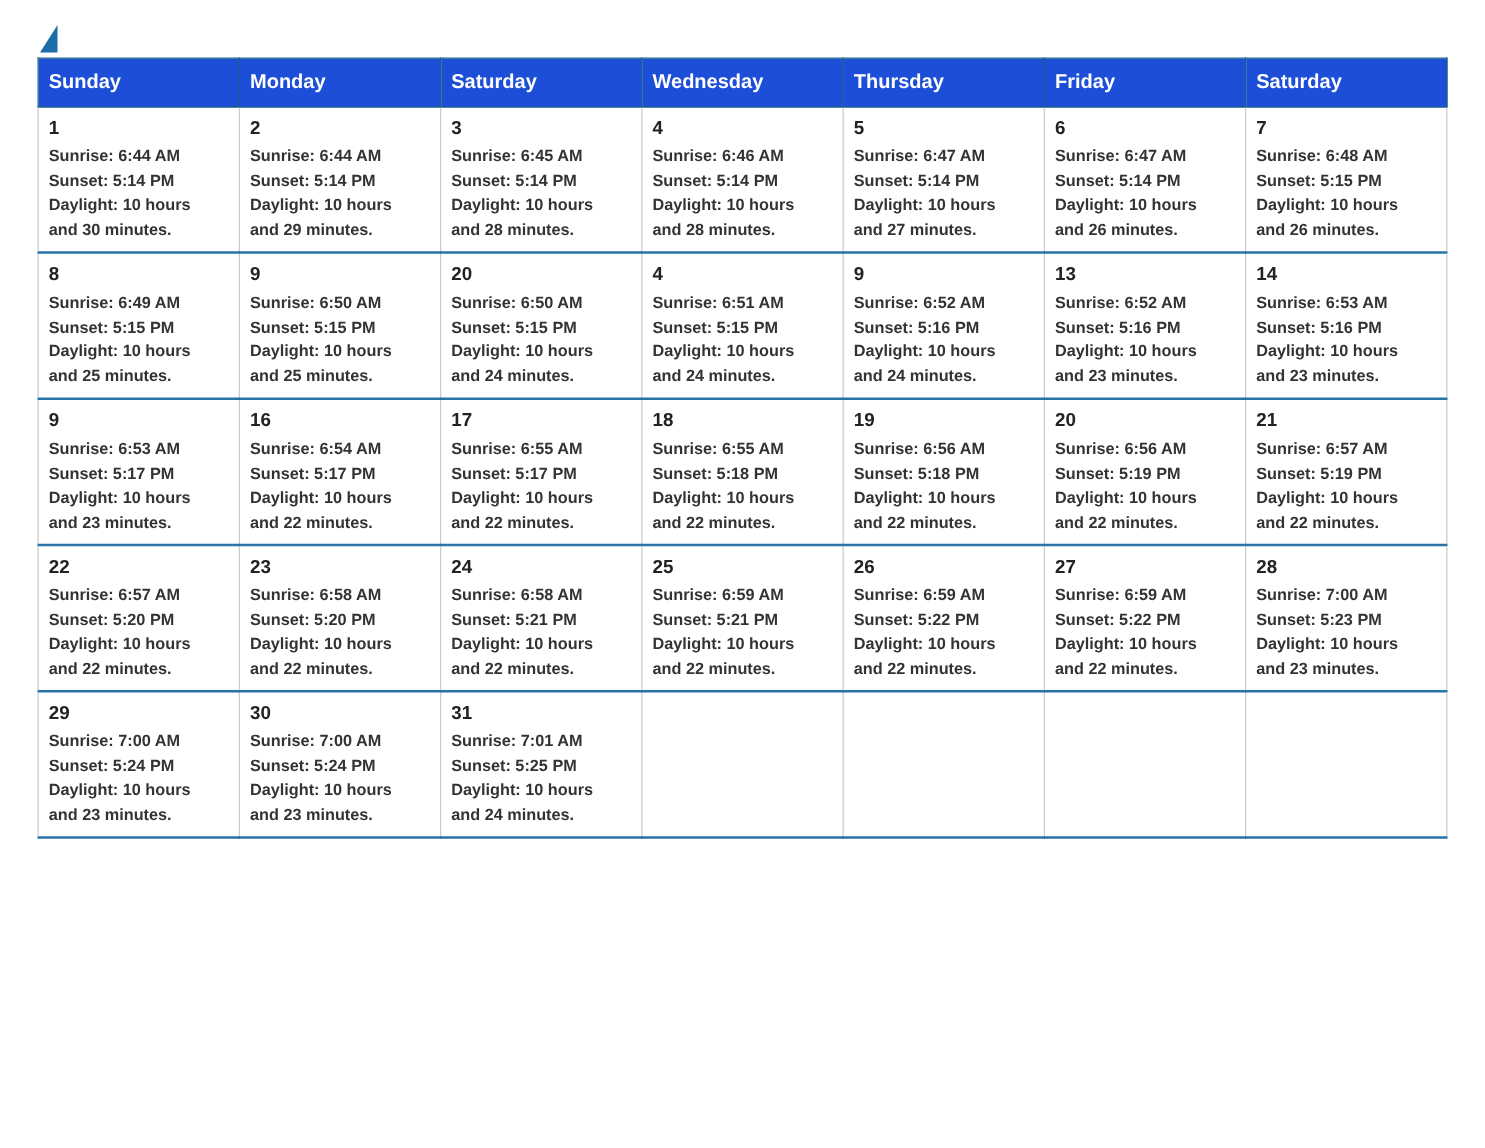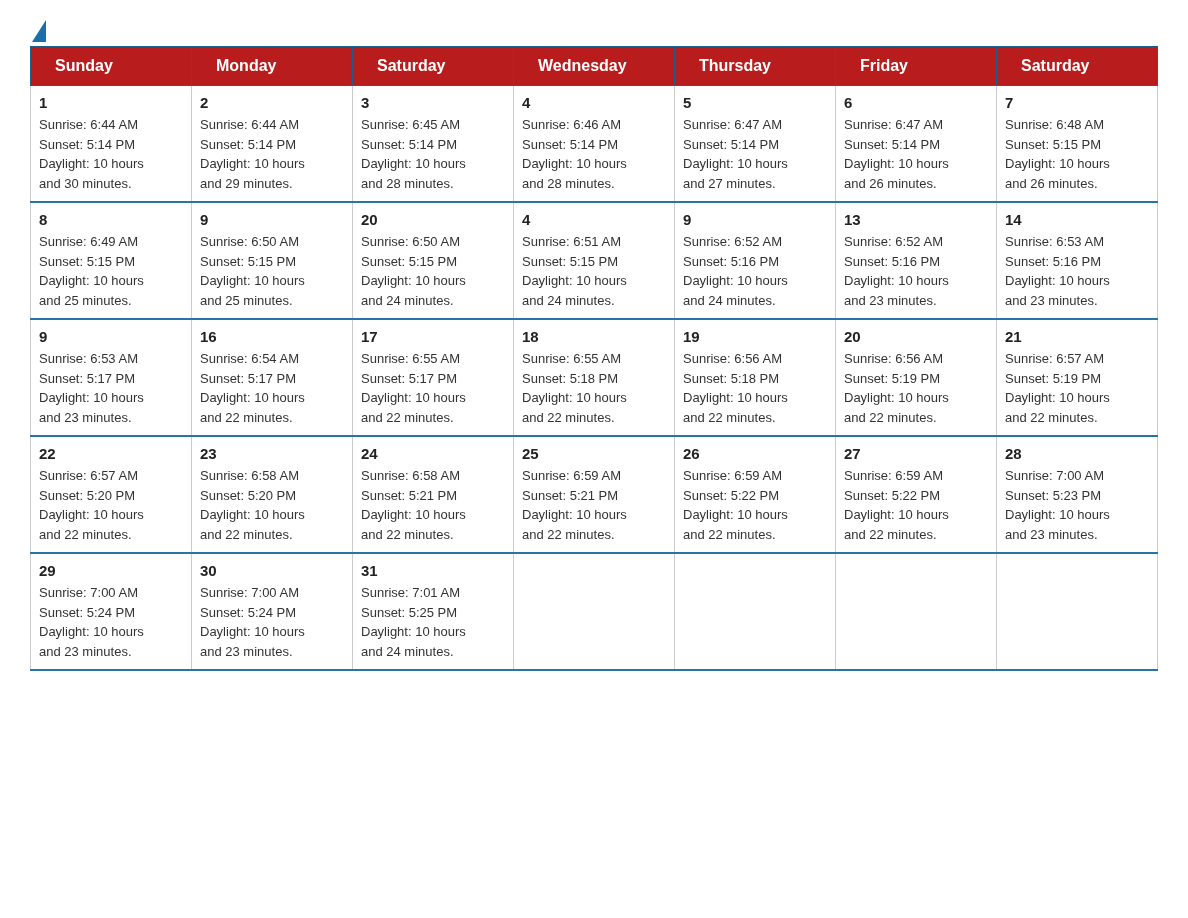--- a/index.html
+++ b/index.html
@@ -51,25 +51,25 @@
       font-size: 22px;
       color: #333;
       margin-top: 4px;
     }
     table {
       width: 100%;
       border-collapse: collapse;
       margin-top: 8px;
     }
     thead tr th {
-      background-color: #b91c1c;
+      background-color: #1d4ed8;
       color: #fff;
       font-size: 16px;
       font-weight: bold;
-      padding: 10px 24px;
+      padding: 10px 8px;
       text-align: left;
       border: 1px solid #1a5f8a;
     }
     tbody tr td {
       border: 1px solid #ccc;
       vertical-align: top;
       padding: 8px 8px;
       font-size: 13px;
       color: #333;
       min-height: 90px;
@@ -82,20 +82,21 @@
       font-size: 15px;
       font-weight: bold;
       color: #222;
       display: block;
       margin-bottom: 4px;
     }
     .day-info {
       font-size: 13px;
       color: #333;
       line-height: 1.5;
+      font-weight: bold;
     }
     .empty-cell {
       background: #fff;
     }
     .logo-wrapper {
       display: flex;
       flex-direction: column;
       align-items: flex-start;
     }
     .logo-row1 {

